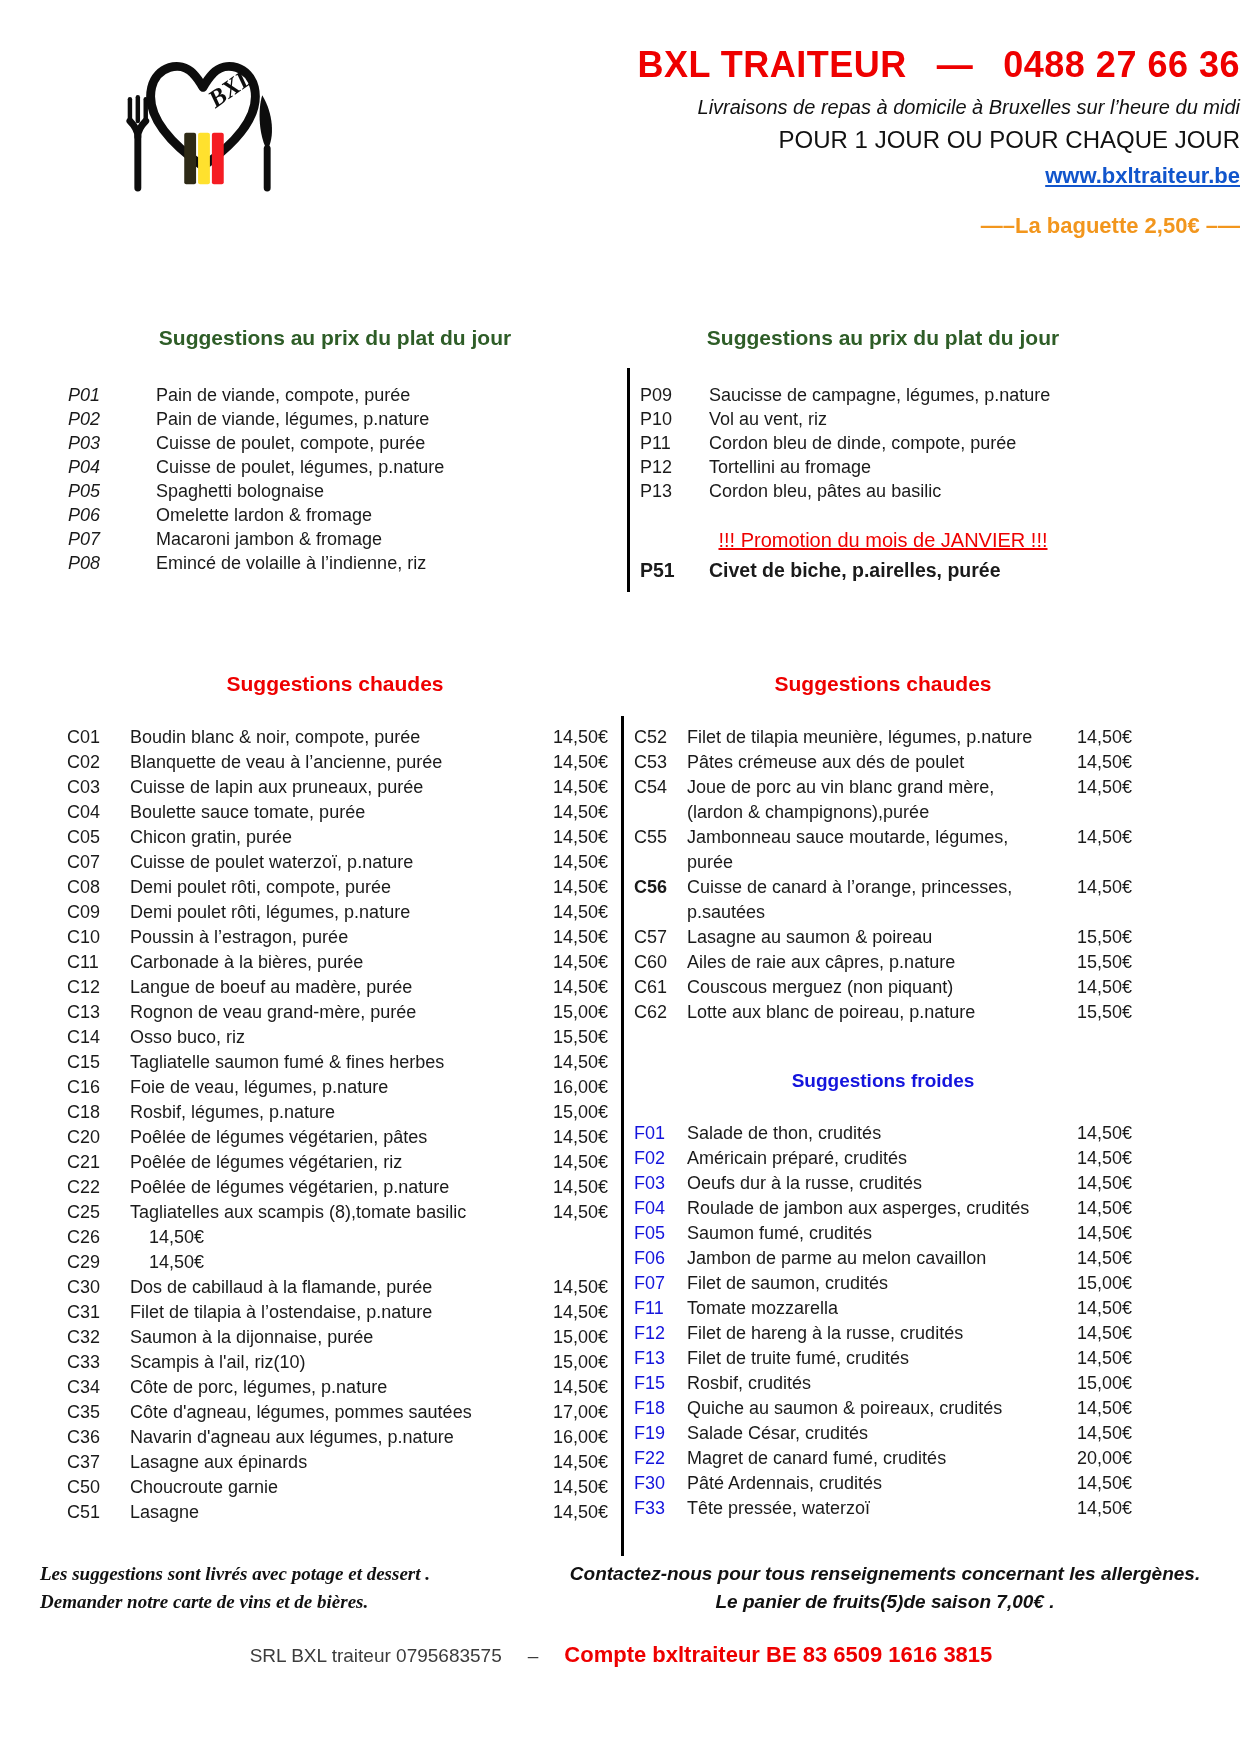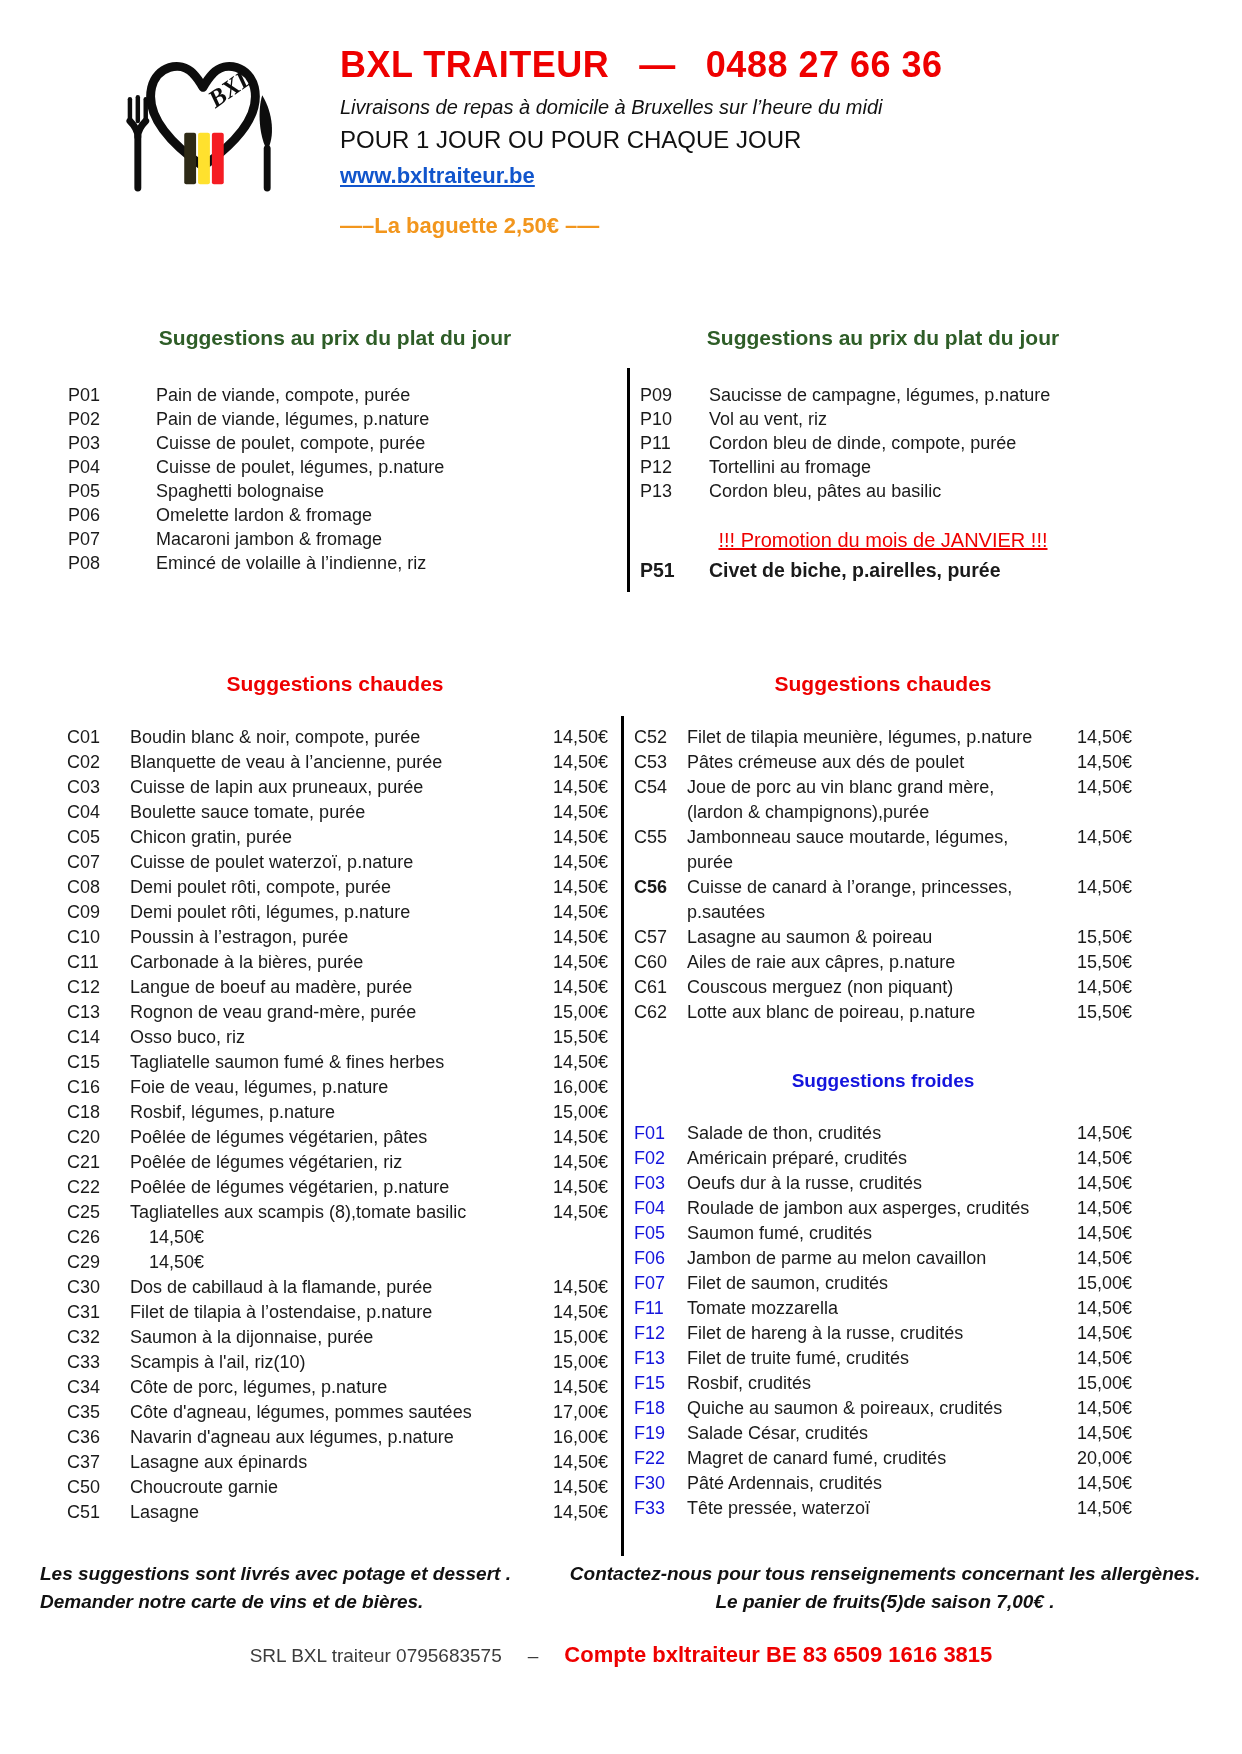--- a/index.html
+++ b/index.html
@@ -3,21 +3,21 @@
 <meta charset="utf-8">
 <style>
   html,body{margin:0;padding:0;background:#e8e8e8;}
   .page{
     position:relative;width:1242px;height:1754px;margin:0 auto;background:#ffffff;
     font-family:"Liberation Sans","DejaVu Sans",sans-serif;color:var(--text,#1a1a1a);
     overflow:hidden;
   }
   
   .logo{position:absolute;left:124px;top:38px;width:158px;height:158px;}
-  .head{position:absolute;left:340px;top:44px;width:900px;text-align:left;}
+  .head{position:absolute;left:340px;top:44px;width:900px;text-align:right;}
   .title-line{font-size:36px;font-weight:bold;color:var(--red);letter-spacing:.5px;white-space:nowrap;}
   .title-dash{margin:0 30px;}
   .subtitle{margin-top:10px;font-size:20px;font-weight:normal;font-style:italic;color:#111;}
   .tagline{margin-top:7px;font-size:24px;color:#111;}
   .website{display:inline-block;margin-top:9px;font-size:22px;font-weight:bold;color:var(--link_blue);text-decoration:underline;cursor:pointer;}
   .baguette{margin-top:24px;font-size:22px;font-weight:bold;color:var(--orange);}
   
   .sec-head{font-weight:bold;font-size:21px;text-align:center;}
   .green{color:var(--green);} .red{color:var(--red);} .blue{color:var(--blue);}
   
@@ -25,40 +25,40 @@
   .plat-l{left:62px;top:326px;width:546px;}
   .plat-r{left:634px;top:326px;width:498px;}
   .chaud-l{left:62px;top:672px;width:546px;}
   .chaud-r{left:634px;top:672px;width:498px;}
   .plat-l .sec-head,.plat-r .sec-head{margin-bottom:33px;}
   .chaud-l .sec-head,.chaud-r .sec-head{margin-bottom:29px;}
   
   .row{display:flex;align-items:flex-start;font-size:18px;line-height:24px;}
   .chaud-l .row,.chaud-r .row{line-height:25px;}
   .code{flex:none;}
-  .plat-l .code{width:88px;padding-left:6px;}
+  .plat-l .code{width:88px;padding-left:6px;font-style:italic;}
   .plat-r .code{width:69px;padding-left:6px;}
   .chaud-l .code{width:63px;padding-left:5px;}
   .chaud-r .code{width:53px;}
   .nm-wrap{flex:1;min-width:0;}
   .nm-line{display:block;white-space:nowrap;}
   .price{flex:none;width:74px;text-align:right;}
   .b{font-weight:bold;}
   
   .promo-head{margin-top:26px;margin-bottom:5px;font-size:20px;font-weight:normal;text-decoration:underline;text-align:center;color:var(--red);}
   .promo-rows .row{font-weight:bold;font-size:19.5px;line-height:27px;}
   
   .froides-head{margin-top:45px;margin-bottom:9px;font-size:19px;}
   .froides-rows .code{color:var(--blue);}
   
   .vsep{position:absolute;width:3px;background:#000;}
   .sep1{left:627px;top:368px;height:224px;}
   .sep2{left:621px;top:716px;height:840px;}
   
-  .note-left{position:absolute;left:40px;top:1560px;width:530px;font-size:19px;font-weight:bold;font-style:italic;line-height:28px;color:#111;}
+  .note-left{position:absolute;left:40px;top:1560px;width:530px;font-size:19px;font-weight:bold;font-style:italic;line-height:28px;color:#111;font-family:Liberation Serif, serif;}
   .note-right{position:absolute;left:545px;top:1560px;width:680px;font-size:19px;font-weight:bold;font-style:italic;line-height:28px;text-align:center;color:#111;}
   .bottom-line{position:absolute;left:0;top:1642px;width:1242px;text-align:center;white-space:nowrap;}
   .company{font-size:19px;color:#3c3c3c;text-align:center;}
   .bdash{margin:0 26px;color:#3c3c3c;font-size:19px;}
   .account{font-size:22px;font-weight:bold;color:var(--red);}
 </style>
 </head>
 <body>
 
 <div class="page">

